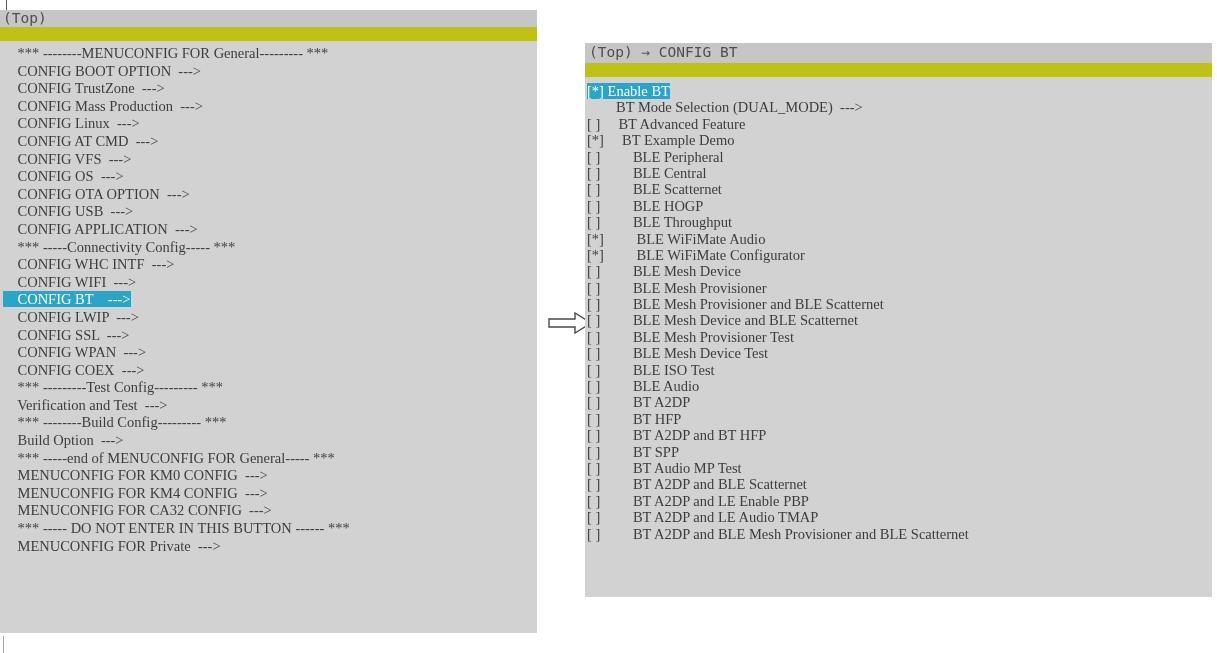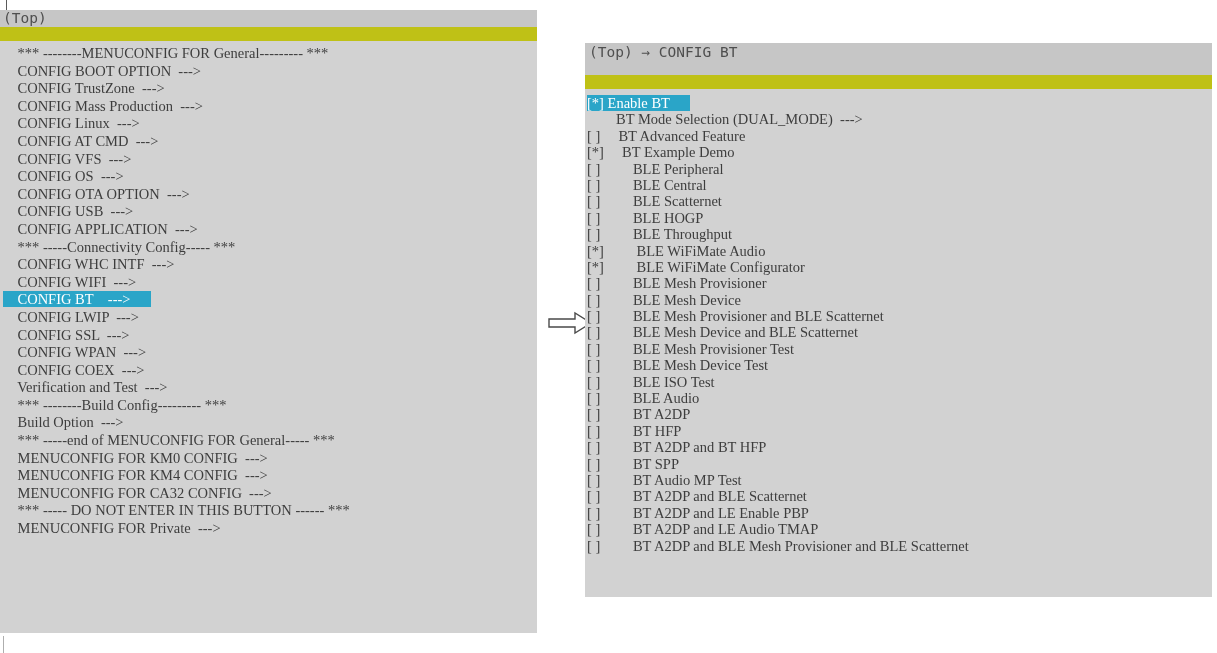--- a/index.html
+++ b/index.html
@@ -9,31 +9,31 @@
     font-size:14.5px;color:var(--item-text,#3d3d3d);
   }
   .panel{position:absolute;background:var(--panel-bg,#d2d2d2);}
   .panel-left{left:0;top:10px;width:537px;height:623px;}
   .panel-right{left:585px;top:43px;width:627px;height:554px;}
   .hdr{
     background:var(--header-bg,#c6c6c6);color:var(--header-text,#4f4f4f);
     white-space:pre;overflow:hidden;
   }
   .panel-left .hdr{height:17px;line-height:17px;padding-left:3px;}
-  .panel-right .hdr{height:32px;line-height:18px;padding-left:4px;}
+  .panel-right .hdr{height:20px;line-height:18px;padding-left:4px;}
   .sep{height:14px;background:var(--separator,#bfc116);}
   .list{overflow:hidden;}
   .panel-left .list{padding:4px 0 0 3px;}
   .panel-right .list{padding:6px 0 0 2px;}
   .row{white-space:pre;overflow:hidden;font-family:Liberation Serif, serif;}
   .panel-left .row{height:17.6px;line-height:17.6px;}
   .panel-right .row{height:16.4px;line-height:16.4px;}
   .row .hl{
     background:var(--selection-bg,#2aa5c8);color:var(--selection-text,#ffffff);
-    padding-right:20px;
+    padding-right:0;
   }
   .tickline{position:absolute;width:1px;background:#8a8a8a;}
   .tick-top{left:6px;top:0;height:10px;background:#5a5a5a;}
   .tick-bottom{left:3px;top:636px;height:17px;background:#aeaeae;}
   .arrow{position:absolute;left:548px;top:311px;width:45px;height:24px;}
 </style>
 </head>
 <body>
 
 <div class="page">
@@ -56,20 +56,21 @@
         <div class="row submenu"><span class="txt">    CONFIG USB  ---&gt;</span></div>
         <div class="row submenu"><span class="txt">    CONFIG APPLICATION  ---&gt;</span></div>
         <div class="row comment"><span class="txt">    *** -----Connectivity Config----- ***</span></div>
         <div class="row submenu"><span class="txt">    CONFIG WHC INTF  ---&gt;</span></div>
         <div class="row submenu"><span class="txt">    CONFIG WIFI  ---&gt;</span></div>
         <div class="row submenu selected"><span class="hl">    CONFIG BT    ---&gt;</span></div>
         <div class="row submenu"><span class="txt">    CONFIG LWIP  ---&gt;</span></div>
         <div class="row submenu"><span class="txt">    CONFIG SSL  ---&gt;</span></div>
         <div class="row submenu"><span class="txt">    CONFIG WPAN  ---&gt;</span></div>
         <div class="row submenu"><span class="txt">    CONFIG COEX  ---&gt;</span></div>
+        <div class="row comment"><span class="txt">    *** ---------Test Config--------- ***</span></div>
         <div class="row submenu"><span class="txt">    Verification and Test  ---&gt;</span></div>
         <div class="row comment"><span class="txt">    *** --------Build Config--------- ***</span></div>
         <div class="row submenu"><span class="txt">    Build Option  ---&gt;</span></div>
         <div class="row comment"><span class="txt">    *** -----end of MENUCONFIG FOR General----- ***</span></div>
         <div class="row submenu"><span class="txt">    MENUCONFIG FOR KM0 CONFIG  ---&gt;</span></div>
         <div class="row submenu"><span class="txt">    MENUCONFIG FOR KM4 CONFIG  ---&gt;</span></div>
         <div class="row submenu"><span class="txt">    MENUCONFIG FOR CA32 CONFIG  ---&gt;</span></div>
         <div class="row comment"><span class="txt">    *** ----- DO NOT ENTER IN THIS BUTTON ------ ***</span></div>
         <div class="row submenu"><span class="txt">    MENUCONFIG FOR Private  ---&gt;</span></div>
       </div>
@@ -87,22 +88,22 @@
         <div class="row submenu"><span class="txt">        BT Mode Selection (DUAL_MODE)  ---&gt;</span></div>
         <div class="row toggle"><span class="txt">[ ]     BT Advanced Feature</span></div>
         <div class="row toggle"><span class="txt">[*]     BT Example Demo</span></div>
         <div class="row toggle"><span class="txt">[ ]         BLE Peripheral</span></div>
         <div class="row toggle"><span class="txt">[ ]         BLE Central</span></div>
         <div class="row toggle"><span class="txt">[ ]         BLE Scatternet</span></div>
         <div class="row toggle"><span class="txt">[ ]         BLE HOGP</span></div>
         <div class="row toggle"><span class="txt">[ ]         BLE Throughput</span></div>
         <div class="row toggle"><span class="txt">[*]         BLE WiFiMate Audio</span></div>
         <div class="row toggle"><span class="txt">[*]         BLE WiFiMate Configurator</span></div>
+        <div class="row toggle"><span class="txt">[ ]         BLE Mesh Device</span></div>
         <div class="row toggle"><span class="txt">[ ]         BLE Mesh Provisioner</span></div>
-        <div class="row toggle"><span class="txt">[ ]         BLE Mesh Device</span></div>
         <div class="row toggle"><span class="txt">[ ]         BLE Mesh Provisioner and BLE Scatternet</span></div>
         <div class="row toggle"><span class="txt">[ ]         BLE Mesh Device and BLE Scatternet</span></div>
         <div class="row toggle"><span class="txt">[ ]         BLE Mesh Provisioner Test</span></div>
         <div class="row toggle"><span class="txt">[ ]         BLE Mesh Device Test</span></div>
         <div class="row toggle"><span class="txt">[ ]         BLE ISO Test</span></div>
         <div class="row toggle"><span class="txt">[ ]         BLE Audio</span></div>
         <div class="row toggle"><span class="txt">[ ]         BT A2DP</span></div>
         <div class="row toggle"><span class="txt">[ ]         BT HFP</span></div>
         <div class="row toggle"><span class="txt">[ ]         BT A2DP and BT HFP</span></div>
         <div class="row toggle"><span class="txt">[ ]         BT SPP</span></div>

